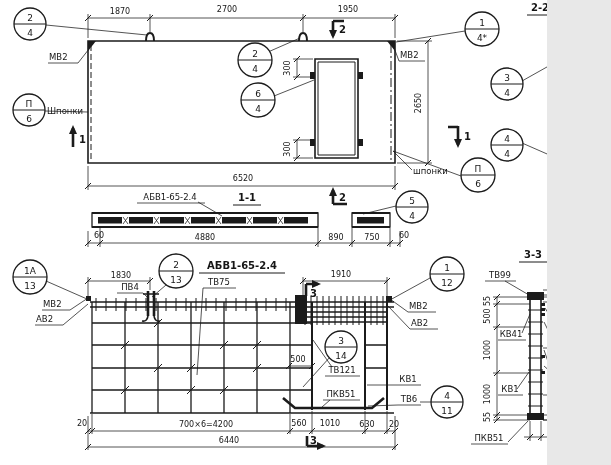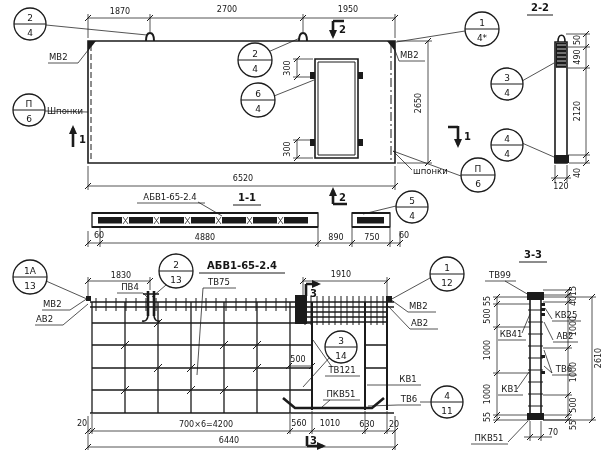--- a/index.html
+++ b/index.html
@@ -1,16 +1,16 @@
 <!DOCTYPE html>
 <html><head>
 <meta charset="utf-8">
 <style>
   html,body{margin:0;padding:0;background:#e8e8e8;}
-  .sheet{width:611px;height:465px;background:#ffffff;position:relative;overflow:hidden;}
+  .sheet{width:547px;height:465px;background:#ffffff;position:relative;overflow:hidden;}
   svg{display:block;}
   svg text{font-family:"DejaVu Sans",sans-serif;fill:#161616;font-size:8px;}
   .lbl{font-size:8.5px;}
   .t9{font-size:9px;}
   .ttl{font-size:10px;font-weight:bold;}
   .mk{font-size:10px;font-weight:bold;}
   .s1{stroke:#1b1b1b;stroke-width:1;fill:none;}
   .s12{stroke:#1b1b1b;stroke-width:1.3;fill:none;}
   .s15{stroke:#1b1b1b;stroke-width:1.6;fill:none;}
   .s2{stroke:#1b1b1b;stroke-width:2;fill:none;}

